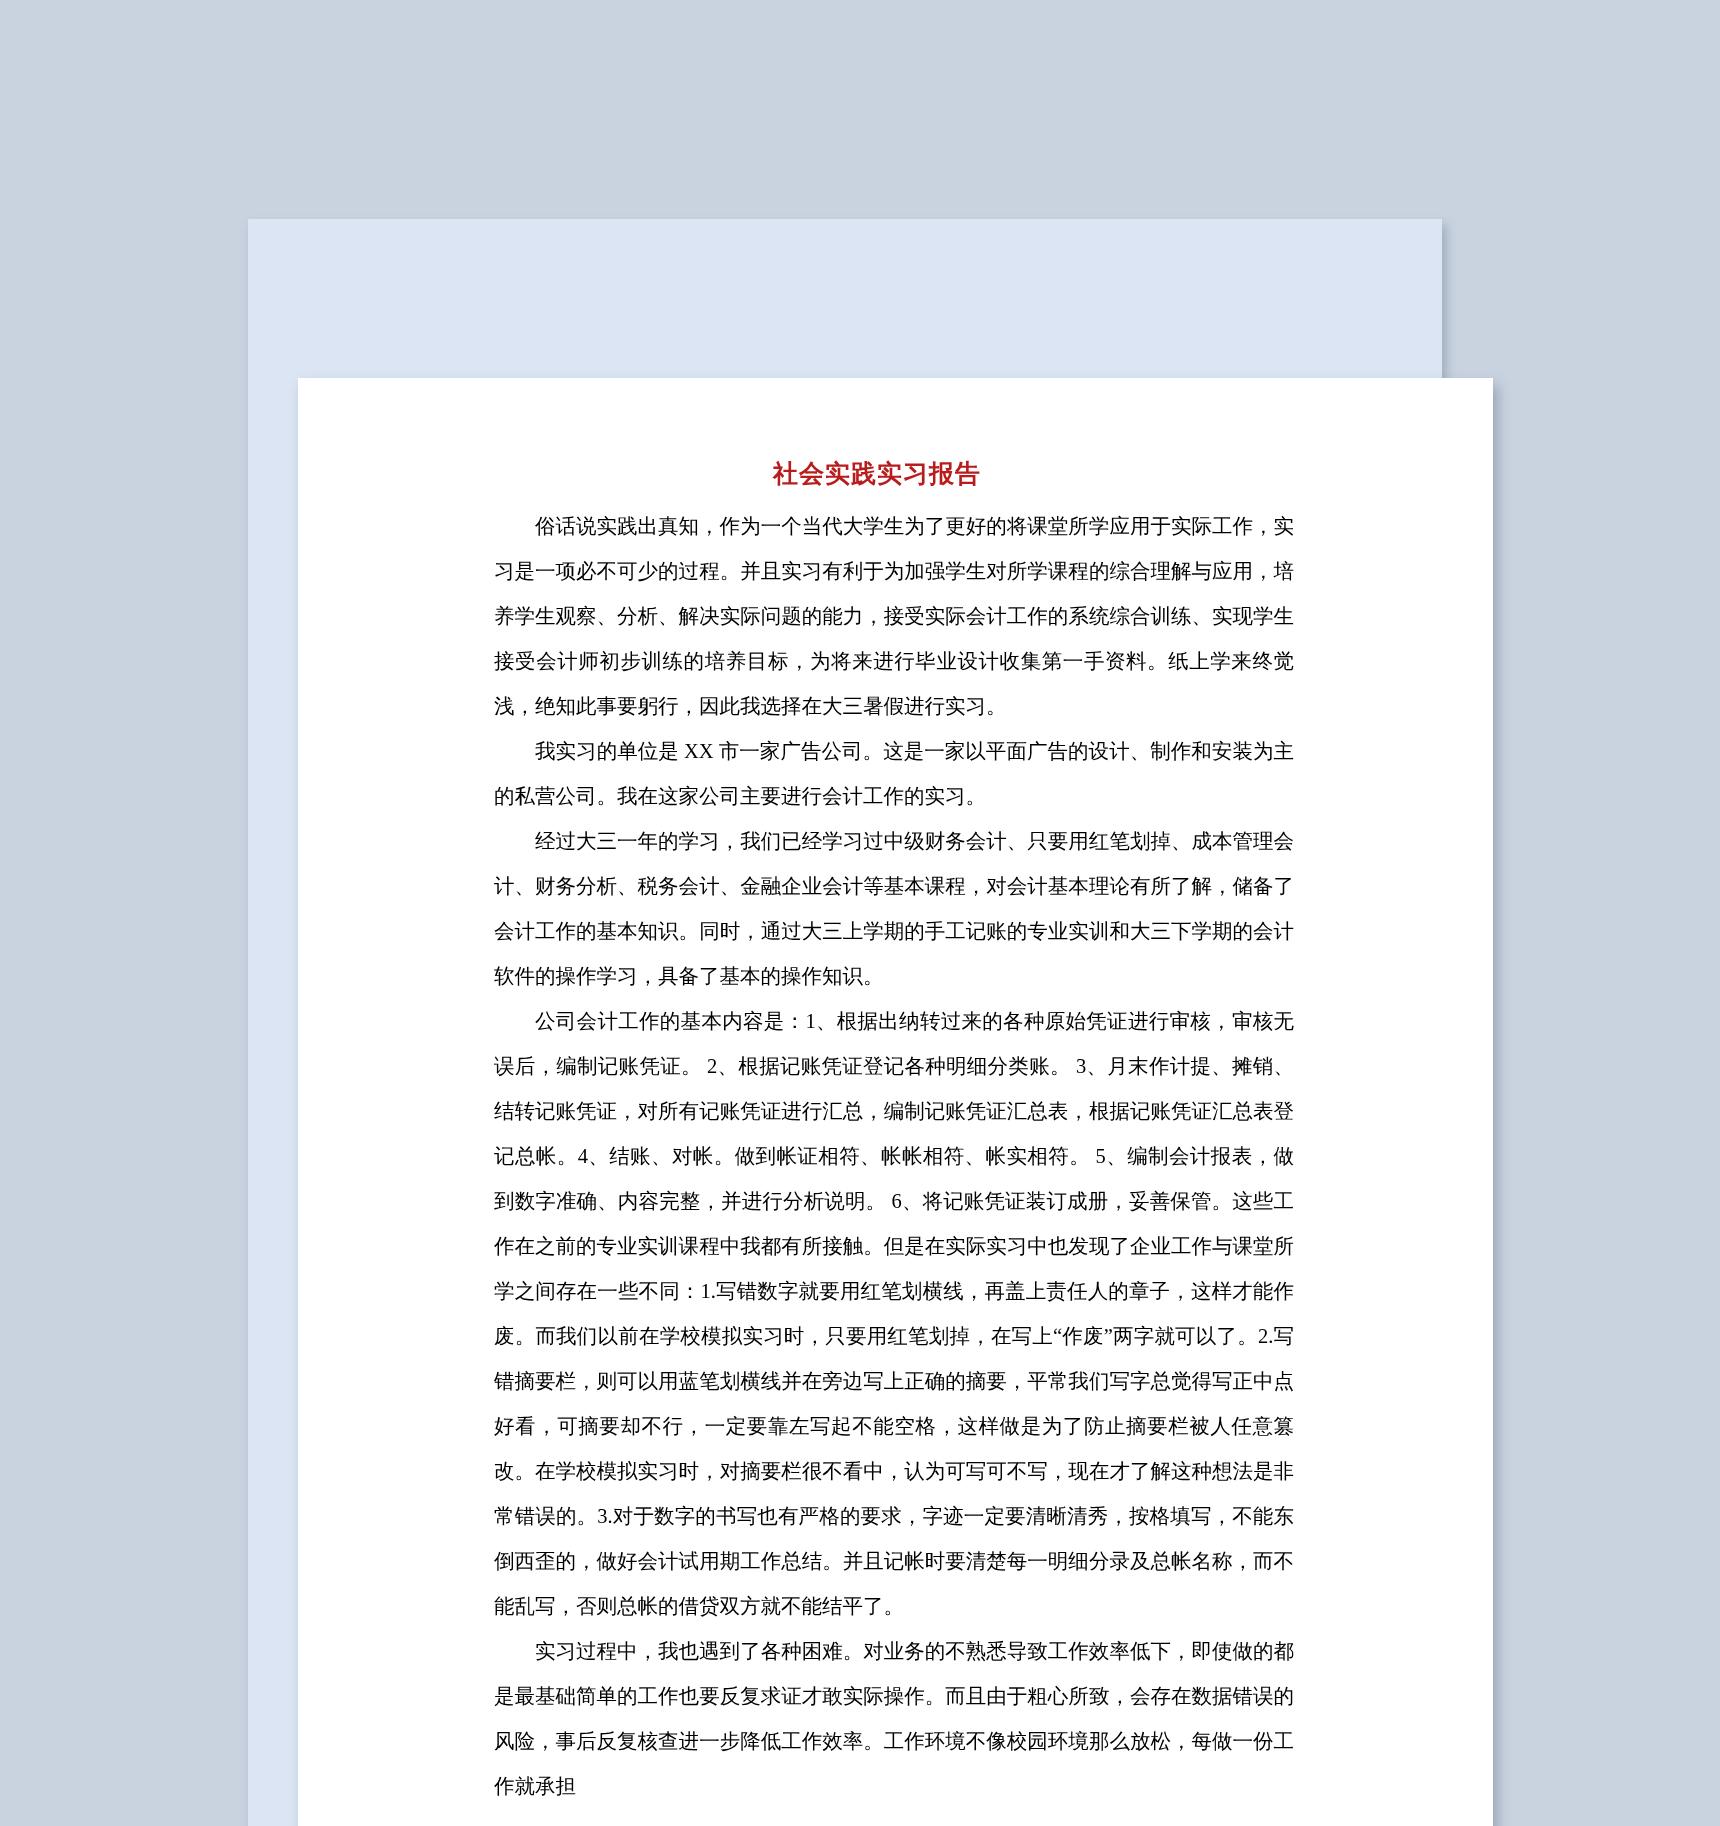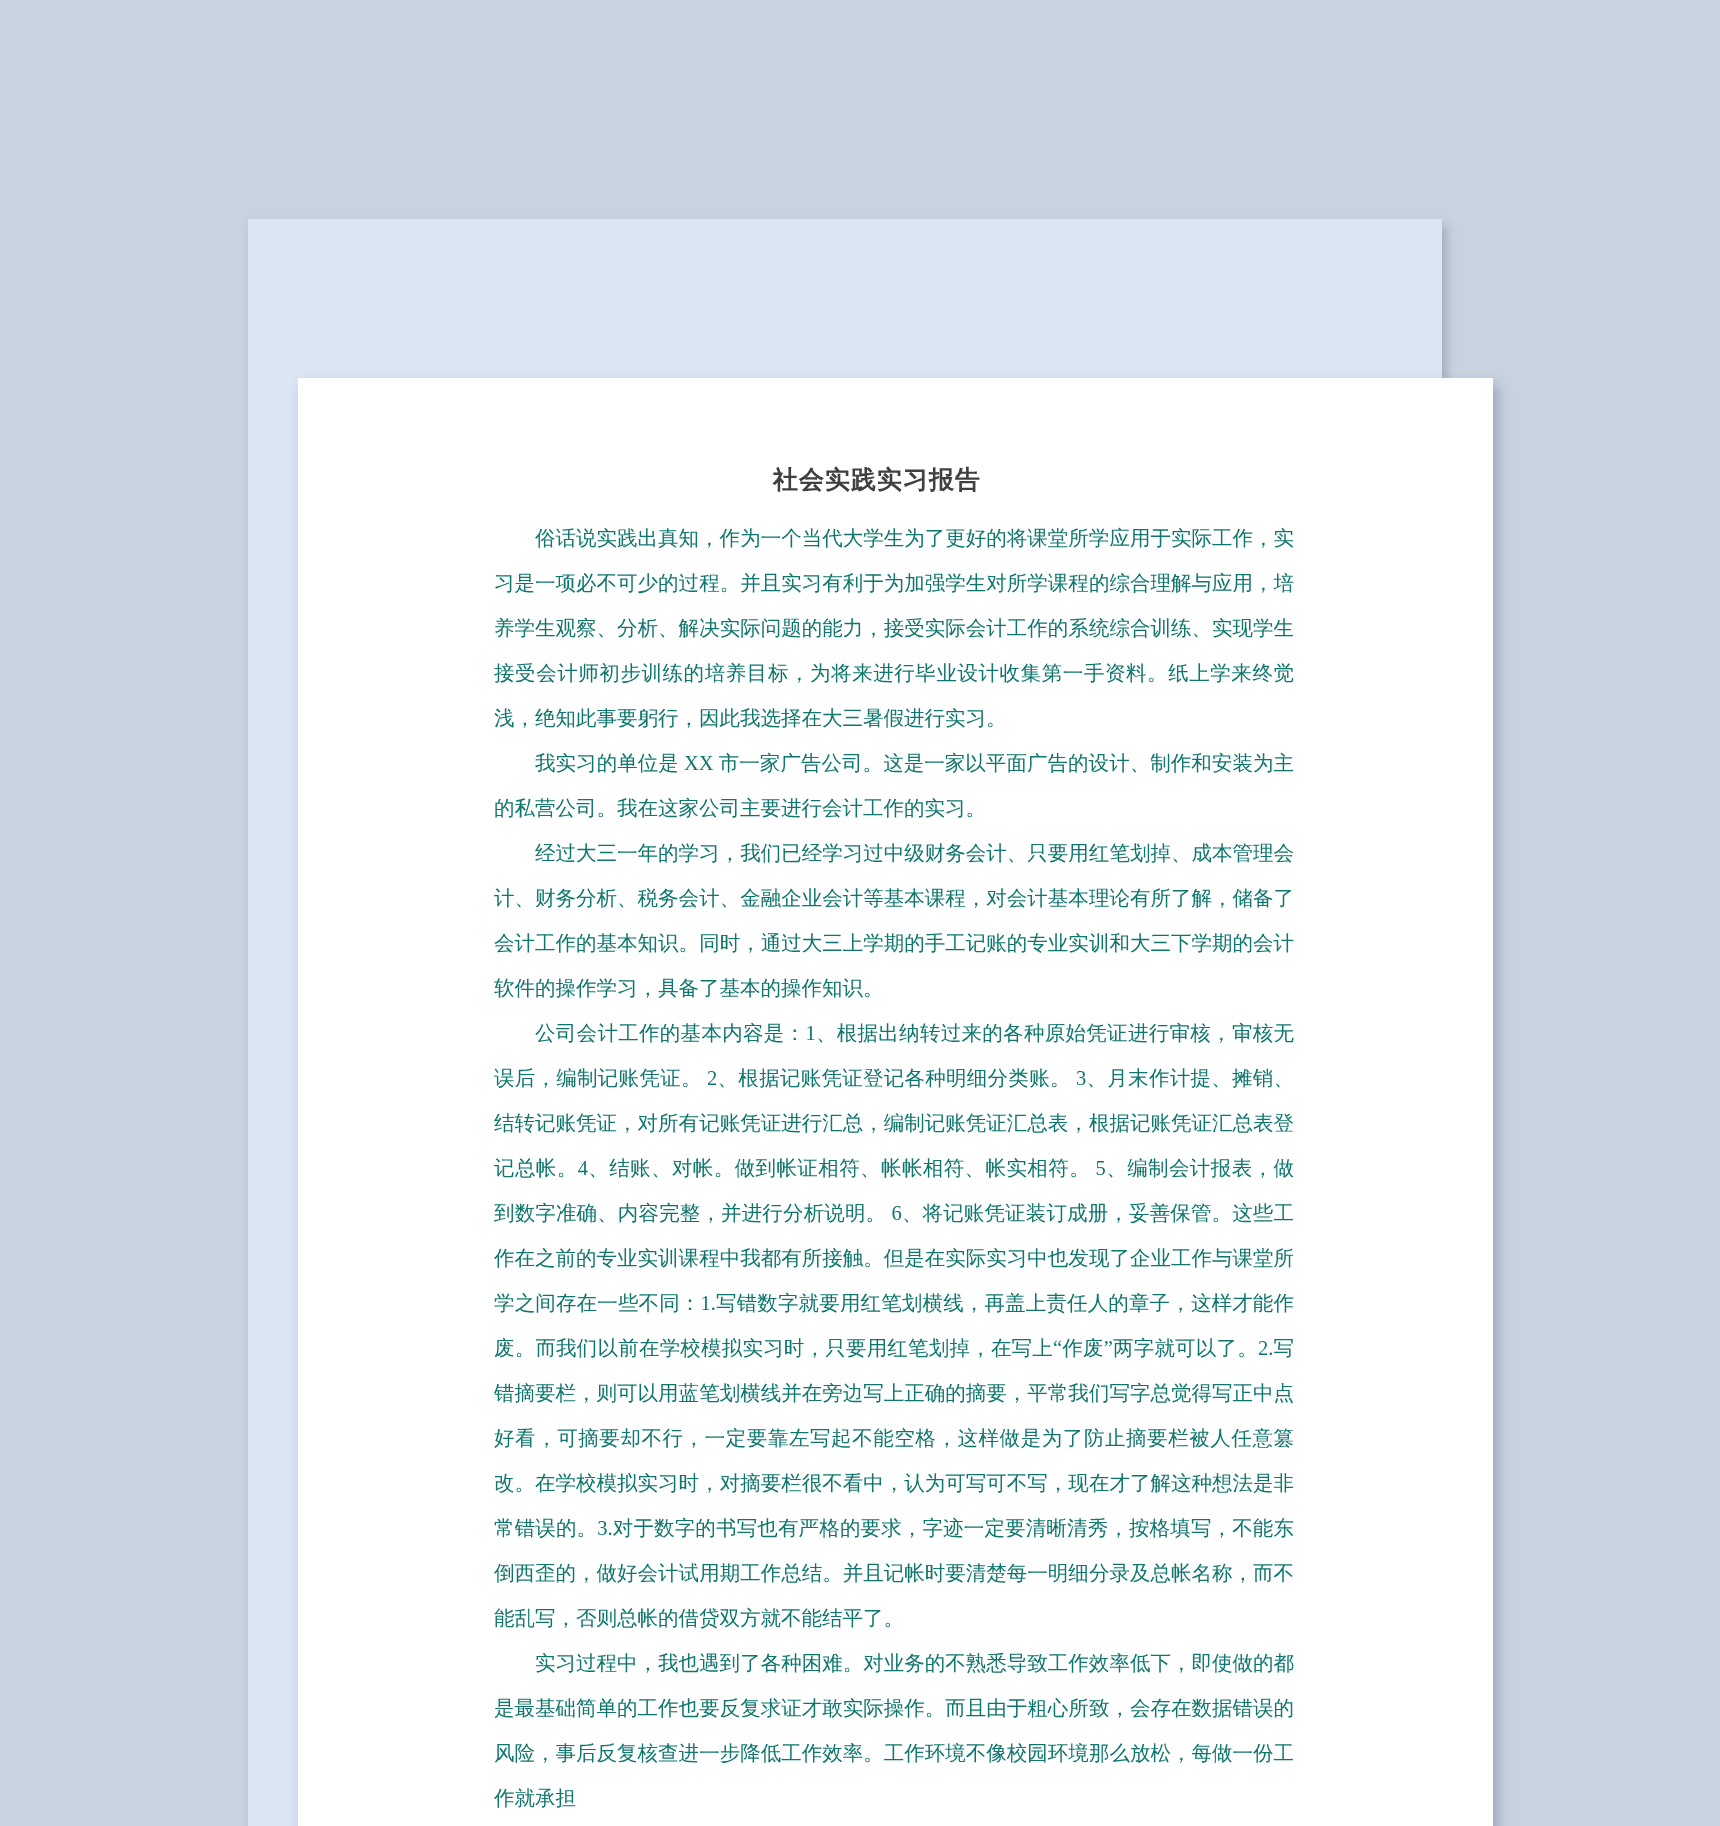--- a/index.html
+++ b/index.html
@@ -50,31 +50,31 @@
     left: 196px;
     top: 0;
     width: 800px;
   }
 
   .doc-title {
     text-align: center;
     font-size: 25px;
     font-weight: 700;
     letter-spacing: 1px;
-    color: #404040;
-    margin: 6px;
+    color: #b91c1c;
+    margin: 0;
     padding-top: 79px;
     padding-bottom: 6px;
     text-indent: -34px;
   }
 
   .doc-paragraph {
     font-size: 20.5px;
     line-height: 45px;
-    color: #0f766e;
+    color: #000000;
     margin: 0;
     padding: 0;
     text-indent: 2em;
     text-align: justify;
     text-justify: inter-character;
     word-break: break-all;
   }
 
   .doc-paragraph.first-para {
     padding-top: 8px;

